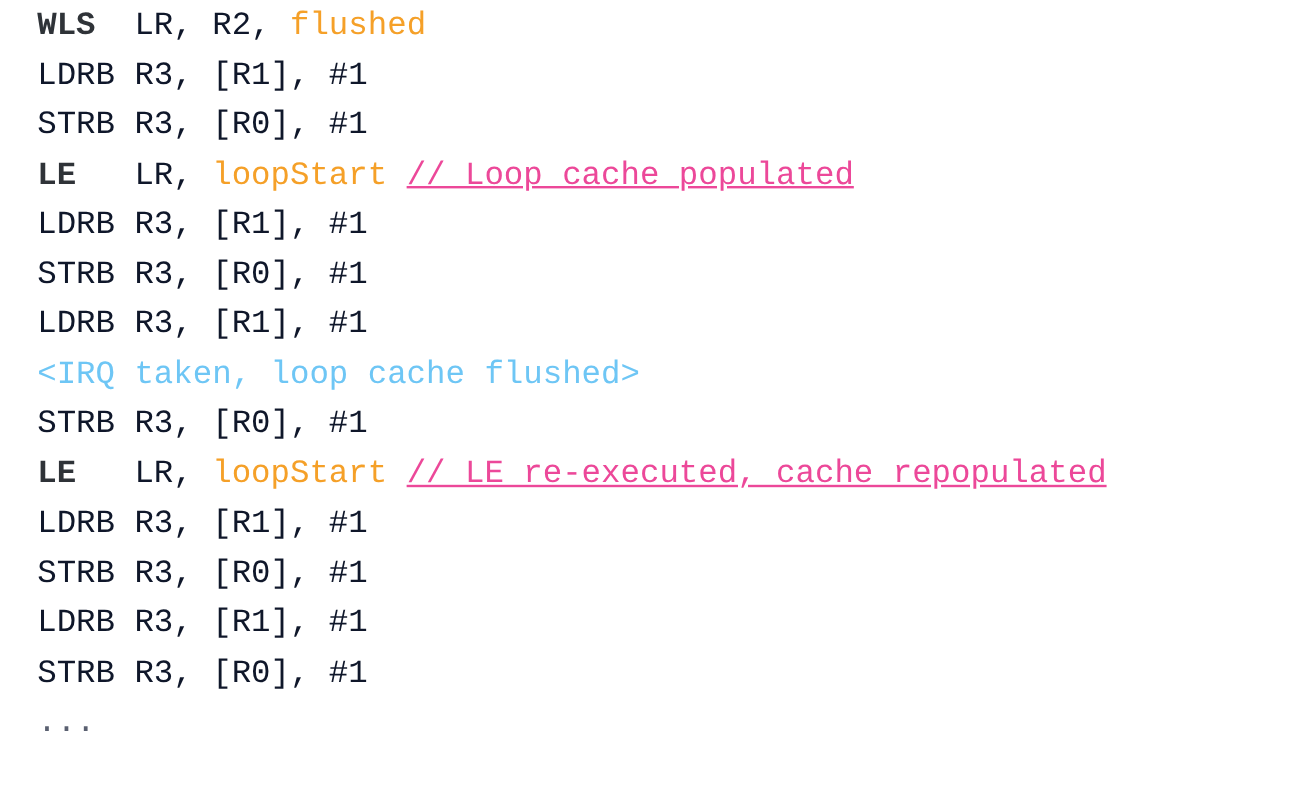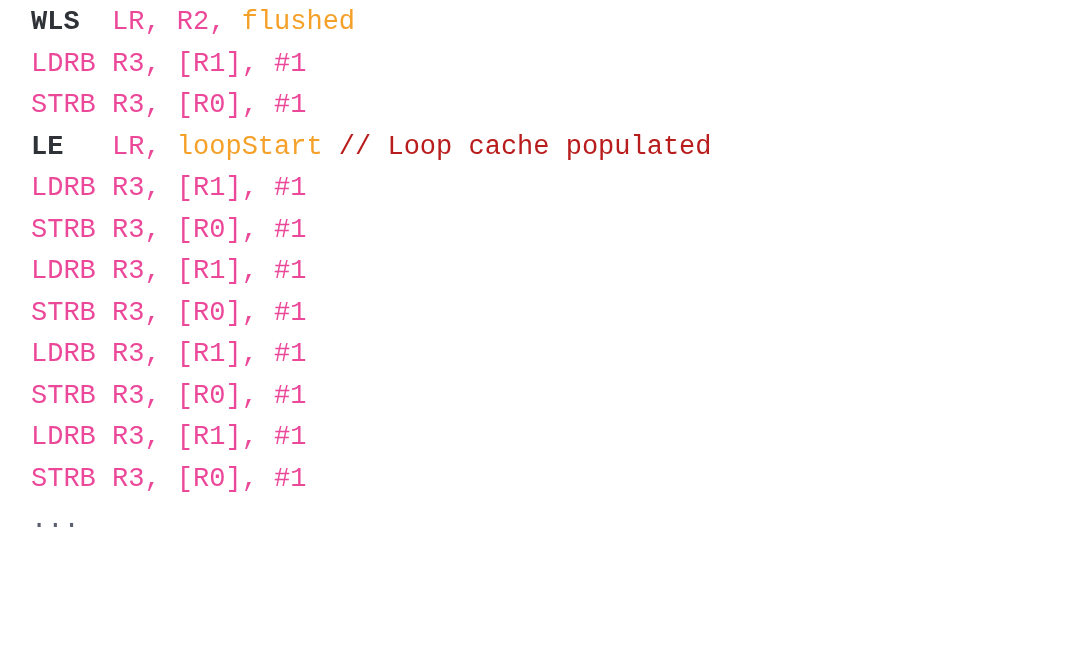--- a/index.html
+++ b/index.html
@@ -28,37 +28,39 @@
     white-space: pre;
     letter-spacing: 0px;
     color: #5a6070;
   }
 
   .code-line .tok {
     white-space: pre;
   }
 
   
-  .tok.plain    { color: #ec4899; }
+  .tok.plain    { color: #0f172a; }
   .tok.mnemonic { color: #2f3338; font-weight: bold; }
   .tok.label    { color: #f5a028; }
-  .tok.comment  { color: #b91c1c; }
+  .tok.comment  { color: #ec4899; text-decoration: underline; }
   .tok.irq      { color: #6ec6f5; }
   .tok.ellipsis { color: #5a6070; }
 </style>
 </head>
 <body>
 
 <div id="code-listing">
     <div class="code-line"><span class="tok mnemonic">WLS</span><span class="tok plain">  LR, R2, </span><span class="tok label">flushed</span></div>
     <div class="code-line"><span class="tok plain">LDRB R3, [R1], #1</span></div>
     <div class="code-line"><span class="tok plain">STRB R3, [R0], #1</span></div>
     <div class="code-line"><span class="tok mnemonic">LE</span><span class="tok plain">   LR, </span><span class="tok label">loopStart</span><span class="tok plain"> </span><span class="tok comment">// Loop cache populated</span></div>
     <div class="code-line"><span class="tok plain">LDRB R3, [R1], #1</span></div>
     <div class="code-line"><span class="tok plain">STRB R3, [R0], #1</span></div>
     <div class="code-line"><span class="tok plain">LDRB R3, [R1], #1</span></div>
+    <div class="code-line"><span class="tok irq">&lt;IRQ taken, loop cache flushed&gt;</span></div>
     <div class="code-line"><span class="tok plain">STRB R3, [R0], #1</span></div>
+    <div class="code-line"><span class="tok mnemonic">LE</span><span class="tok plain">   LR, </span><span class="tok label">loopStart</span><span class="tok plain"> </span><span class="tok comment">// LE re-executed, cache repopulated</span></div>
     <div class="code-line"><span class="tok plain">LDRB R3, [R1], #1</span></div>
     <div class="code-line"><span class="tok plain">STRB R3, [R0], #1</span></div>
     <div class="code-line"><span class="tok plain">LDRB R3, [R1], #1</span></div>
     <div class="code-line"><span class="tok plain">STRB R3, [R0], #1</span></div>
     <div class="code-line"><span class="tok ellipsis">...</span></div>
   </div>
 
 </body></html>

